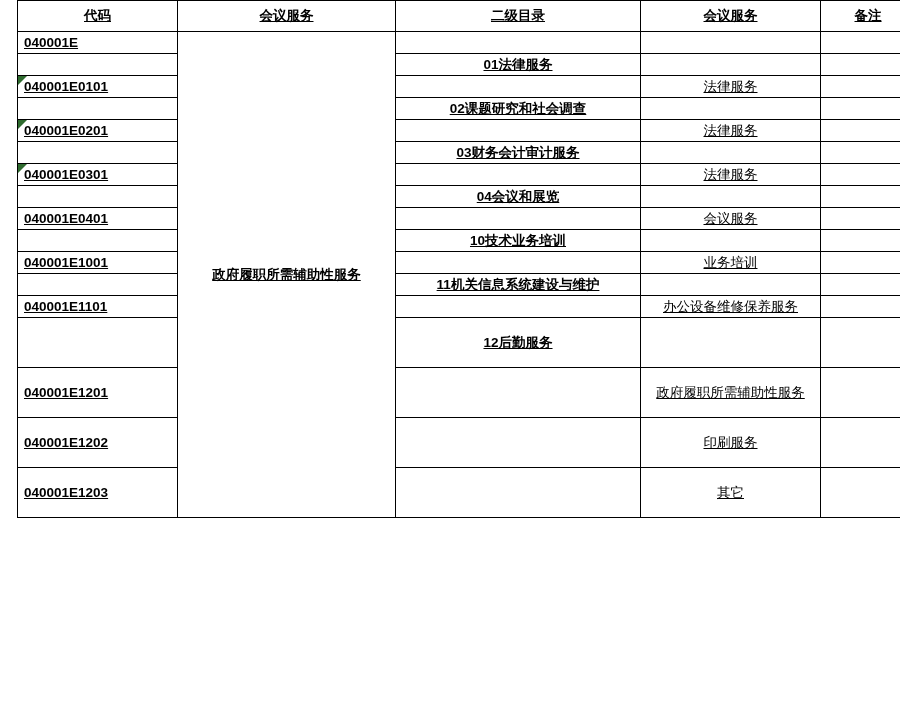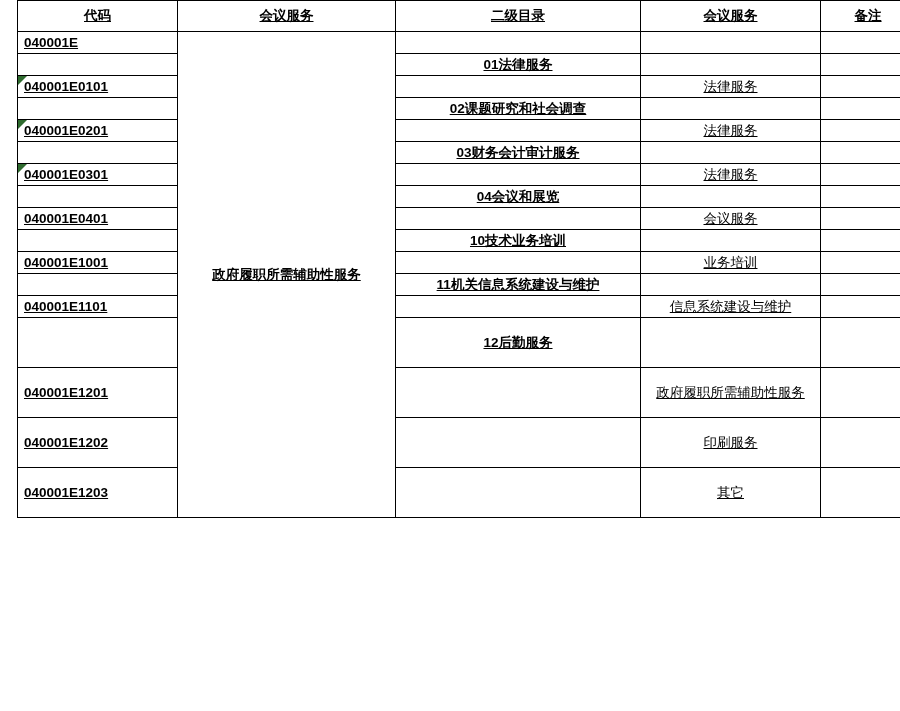--- a/index.html
+++ b/index.html
@@ -188,21 +188,21 @@
         </tr>
         <tr class="r-normal">
           <td class="code"></td>
           <td class="lvl2">11机关信息系统建设与维护</td>
           <td class="lvl3"></td>
           <td class="remark"></td>
         </tr>
         <tr class="r-normal">
           <td class="code">040001E1101</td>
           <td class="lvl2"></td>
-          <td class="lvl3">信息系统建设与维护</td>
+          <td class="lvl3">办公设备维修保养服务</td>
           <td class="remark"></td>
         </tr>
         <tr class="r-tall">
           <td class="code"></td>
           <td class="lvl2">12后勤服务</td>
           <td class="lvl3"></td>
           <td class="remark"></td>
         </tr>
         <tr class="r-tall">
           <td class="code">040001E1201</td>

